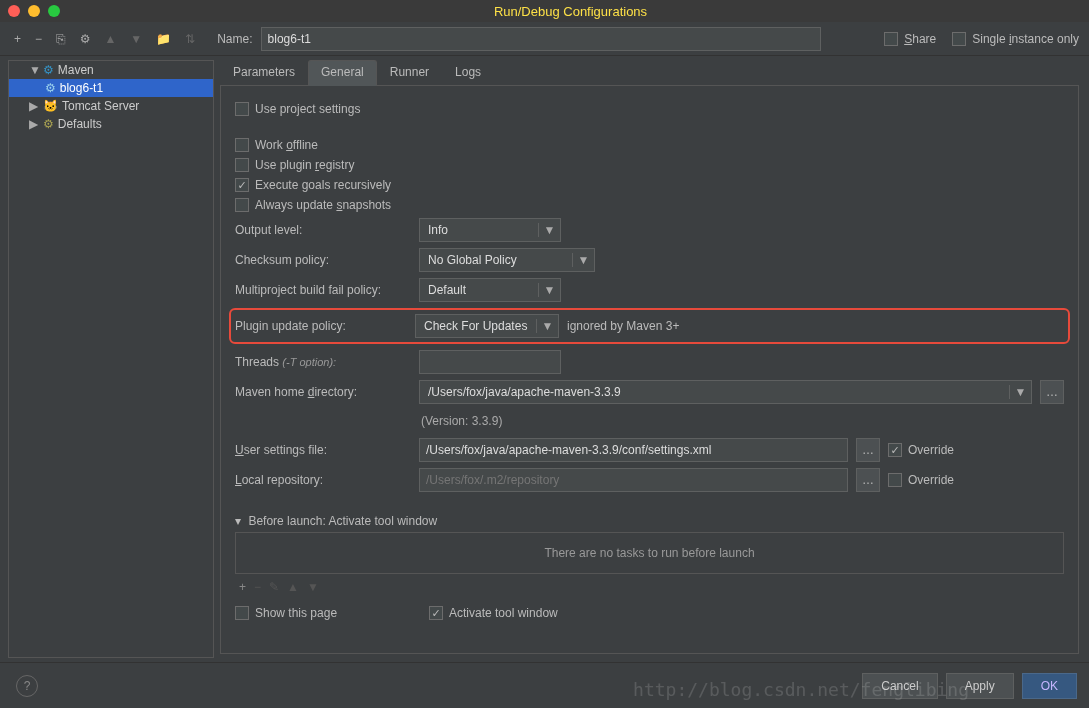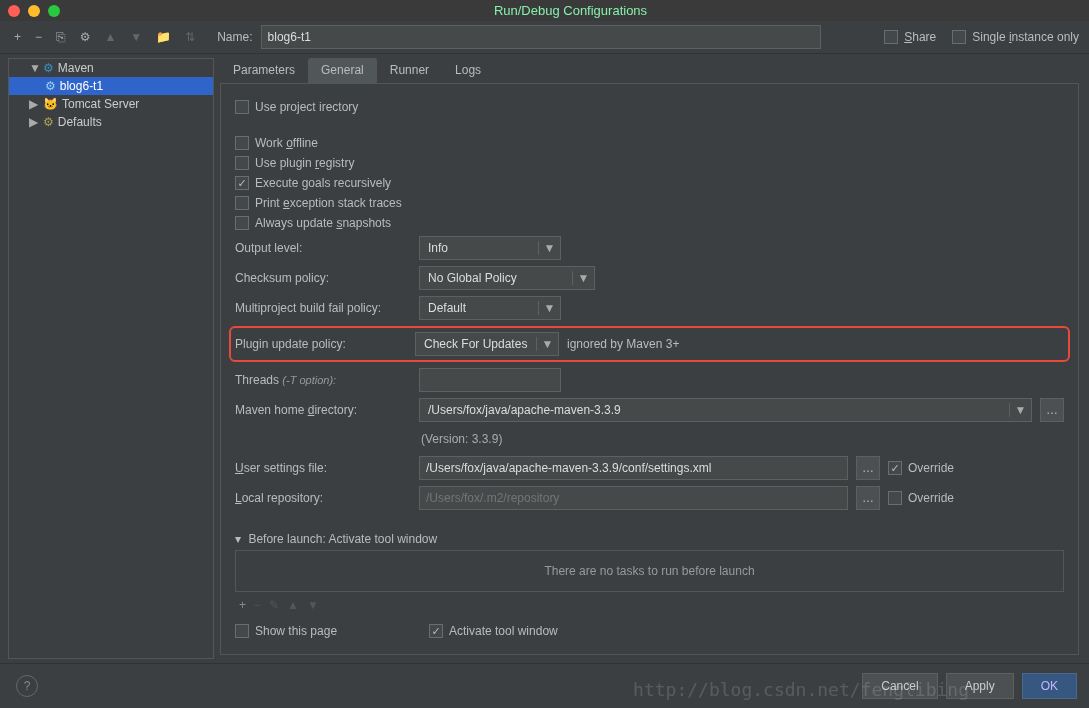--- a/index.html
+++ b/index.html
@@ -6,21 +6,21 @@
 body { background: #3c3f41; color: #bbbbbb; width: 1089px; height: 708px; overflow: hidden; }
 
 .window { width: 100%; height: 100%; display: flex; flex-direction: column; }
 
 .titlebar { height: 22px; background: #3a3a3a; display: flex; align-items: center; padding: 0 8px; }
 .traffic-lights { display: flex; gap: 8px; }
 .traffic-light { width: 12px; height: 12px; border-radius: 50%; }
 .tl-red { background: #ff5f57; }
 .tl-yellow { background: #ffbd2e; }
 .tl-green { background: #28c940; }
-.title { flex: 1; text-align: center; color: #86efac; font-size: 13px; }
+.title { flex: 1; text-align: center; color: #fde047; font-size: 13px; }
 
 .toolbar { height: 34px; display: flex; align-items: center; padding: 0 10px; gap: 6px; border-bottom: 1px solid #323232; }
 .toolbar .icon-btn { color: #aaa; cursor: pointer; padding: 2px 4px; }
 .name-row { display: flex; align-items: center; gap: 8px; flex: 1; margin-left: 12px; }
 .text-input { background: #45494a; border: 1px solid #5e6060; color: #ddd; padding: 3px 6px; height: 24px; }
 .name-input { width: 560px; }
 .check { display: inline-flex; align-items: center; gap: 6px; color: #bbb; cursor: pointer; }
 .checkbox { width: 14px; height: 14px; background: #43494a; border: 1px solid #6c6c6c; display: inline-flex; align-items: center; justify-content: center; }
 .checkbox.checked::after { content: "✓"; color: #bbb; font-size: 11px; }
 
@@ -136,46 +136,40 @@
         <div class="tab">Parameters</div>
         <div class="tab active">General</div>
         <div class="tab">Runner</div>
         <div class="tab">Logs</div>
       </div>
 
       <div class="panel">
         <div class="form-row">
           <label class="check">
             <span class="checkbox"></span>
-              <span>Use project irectory</span>
+              <span>Use project settings</span>
           </label>
         </div>
         <div style="height:10px"></div>
         <div class="form-row">
           <label class="check">
             <span class="checkbox"></span>
               <span>Work <u class="mn">o</u>ffline</span>
           </label>
         </div>
         <div class="form-row">
           <label class="check">
             <span class="checkbox"></span>
               <span>Use plugin <u class="mn">r</u>egistry</span>
           </label>
         </div>
         <div class="form-row">
           <label class="check">
             <span class="checkbox checked"></span>
               <span>Execute goals recursively</span>
-          </label>
-        </div>
-        <div class="form-row">
-          <label class="check">
-            <span class="checkbox"></span>
-              <span>Print <u class="mn">e</u>xception stack traces</span>
           </label>
         </div>
         <div class="form-row">
           <label class="check">
             <span class="checkbox"></span>
               <span>Always update <u class="mn">s</u>napshots</span>
           </label>
         </div>
 
         <div class="form-row">

